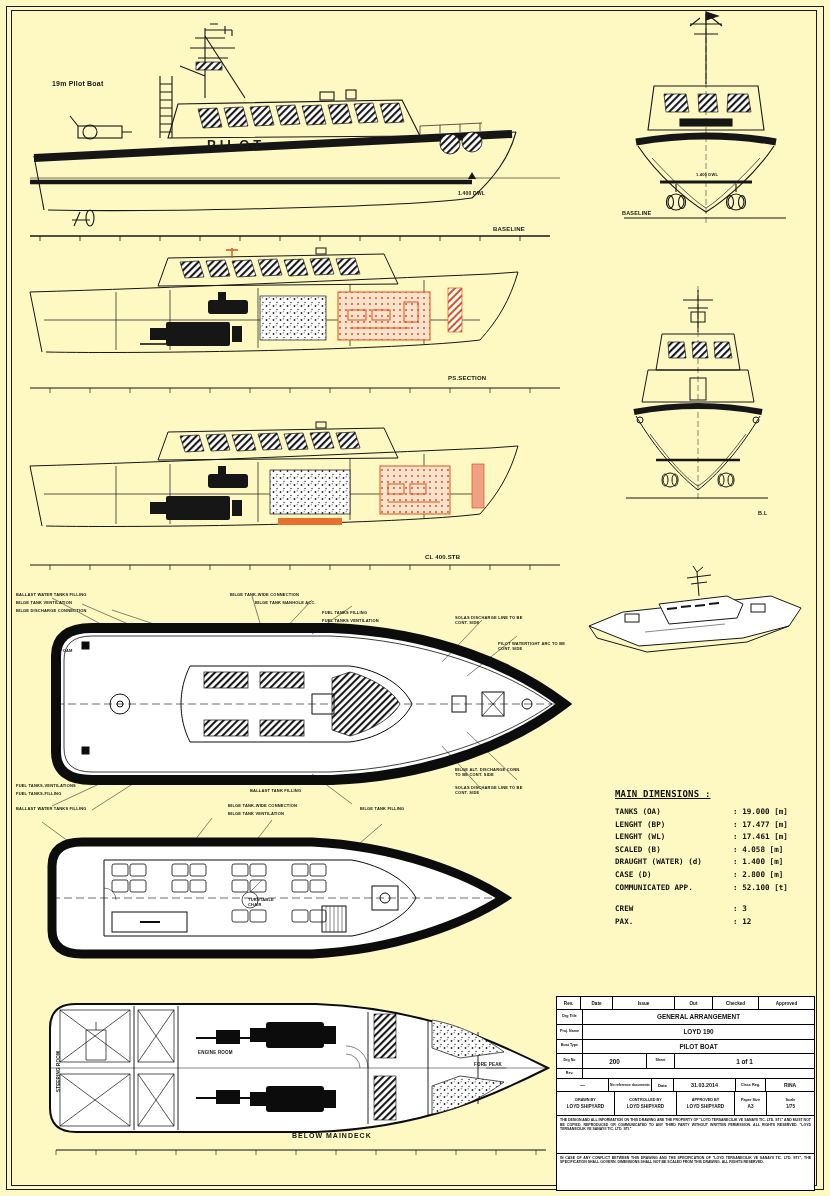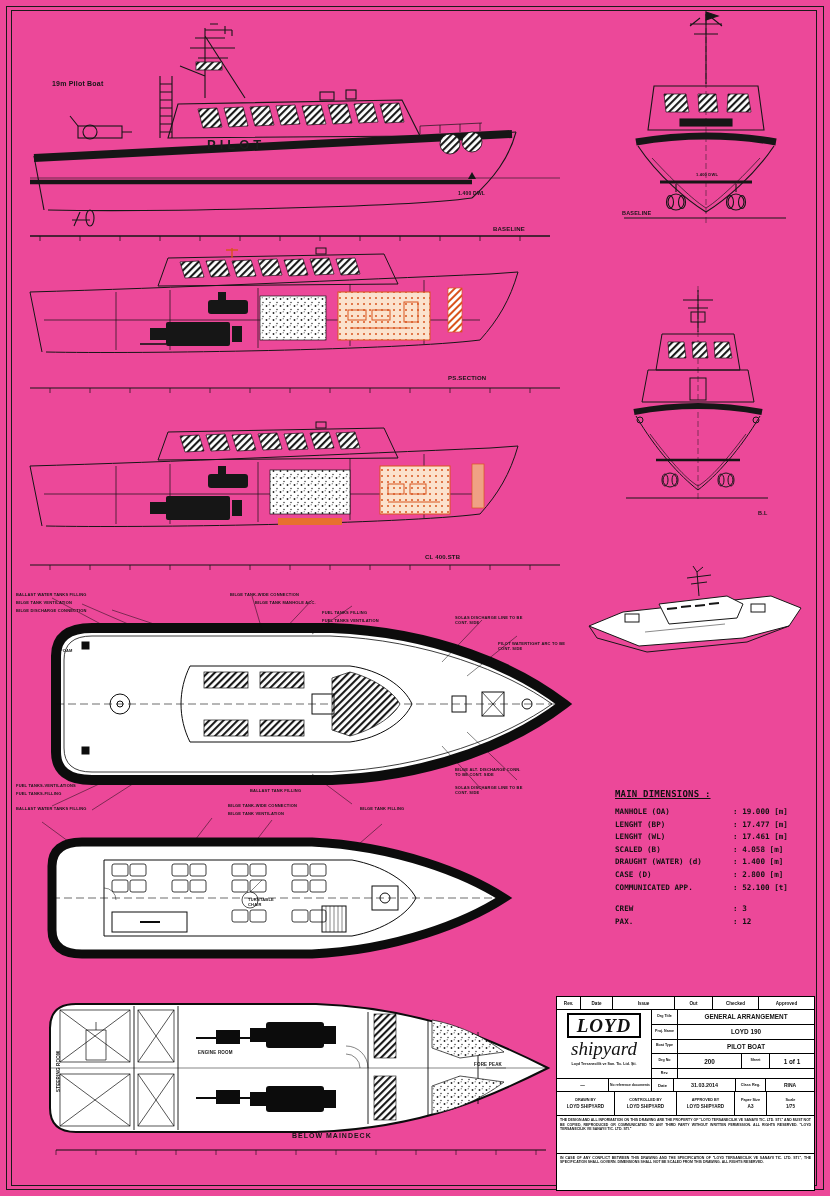--- a/index.html
+++ b/index.html
@@ -1,16 +1,16 @@
 <!DOCTYPE html>
 <html><head>
 <meta charset="utf-8">
 <style>
   html,body{margin:0;padding:0;background:#fff;}
-  #sheet{position:relative;width:830px;height:1196px;background:#ec4899;overflow:hidden;
+  #sheet{position:relative;width:830px;height:1196px;background:#fef9c3;overflow:hidden;
          font-family:"Liberation Sans",sans-serif;color:#111;}
   .frame-outer{position:absolute;left:6px;top:6px;right:6px;bottom:6px;border:1.4px solid #1a1a1a;}
   .frame-inner{position:absolute;left:11px;top:10px;right:13px;bottom:10px;border:0.8px solid #1a1a1a;}
   svg{position:absolute;overflow:visible;}
   .lbl{position:absolute;font-weight:bold;color:#151515;white-space:nowrap;letter-spacing:.2px;}
   .s4{font-size:4px;} .s45{font-size:4.5px;} .s5{font-size:5px;} .s55{font-size:5.5px;}
   .s6{font-size:6px;} .s7{font-size:7px;}
   .wrap{white-space:normal;line-height:1.15;width:70px;}
   .vert{transform:rotate(-90deg);transform-origin:left top;}
   .pilot{position:absolute;left:207px;top:137px;font-size:13px;font-weight:800;letter-spacing:4px;color:#1c1c1c;}
@@ -374,21 +374,21 @@
   </svg>
   <span class="lbl s4" style="left:16px;top:806px">BALLAST WATER TANKS FILLING</span>
   <span class="lbl s4" style="left:228px;top:803px">BILGE TANK-WIDE CONNECTION</span>
   <span class="lbl s4" style="left:228px;top:811px">BILGE TANK VENTILATION</span>
   <span class="lbl s4" style="left:360px;top:806px">BILGE TANK FILLING</span>
   <span class="lbl s4 wrap" style="left:248px;top:898px;width:40px">TURNTABLE CHAIR</span>
 
   <div class="dims">
     <div class="dims-title">MAIN DIMENSIONS :</div>
     <div class="dims-row">
-        <span class="dl">MANHOLE  (OA)</span>
+        <span class="dl">TANKS  (OA)</span>
         <span class="dv">: 19.000 [m]</span>
       </div>
     <div class="dims-row">
         <span class="dl">LENGHT  (BP)</span>
         <span class="dv">: 17.477 [m]</span>
       </div>
     <div class="dims-row">
         <span class="dl">LENGHT  (WL)</span>
         <span class="dv">: 17.461 [m]</span>
       </div>
@@ -470,25 +470,20 @@
   <div class="tb">
     <div class="tb-h">
       <div style="width:24px">Rev.</div>
       <div style="width:32px">Date</div>
       <div style="width:62px">Issue</div>
       <div style="width:38px">Out</div>
       <div style="width:46px">Checked</div>
       <div style="flex:1">Approved</div>
     </div>
     <div class="tb-main">
-      <div class="tb-logo">
-        <div class="logo1">LOYD</div>
-        <div class="logo2">shipyard</div>
-        <div class="addr">Loyd Tersanecilik ve San. Tic. Ltd. Şti.</div>
-      </div>
       <div class="tb-rows">
         <div class="tr1">
           <div class="tl">Drg Title</div>
           <div class="tv">GENERAL ARRANGEMENT</div>
         </div>
         <div class="tr1">
           <div class="tl">Proj. Name</div>
           <div class="tv">LOYD 190</div>
         </div>
         <div class="tr1">

